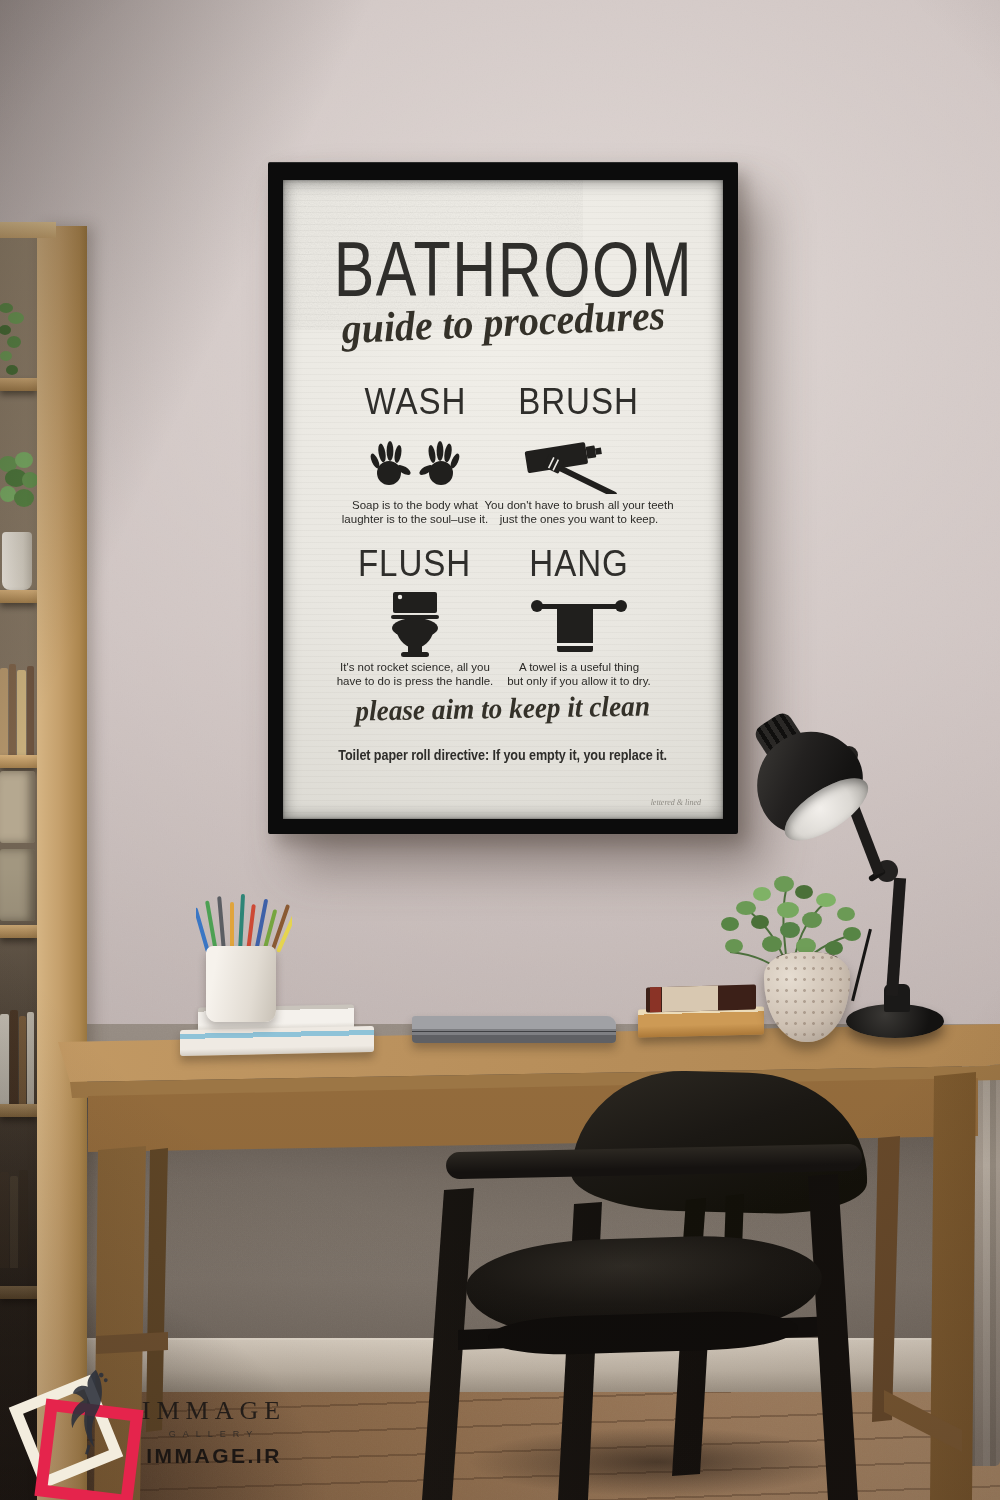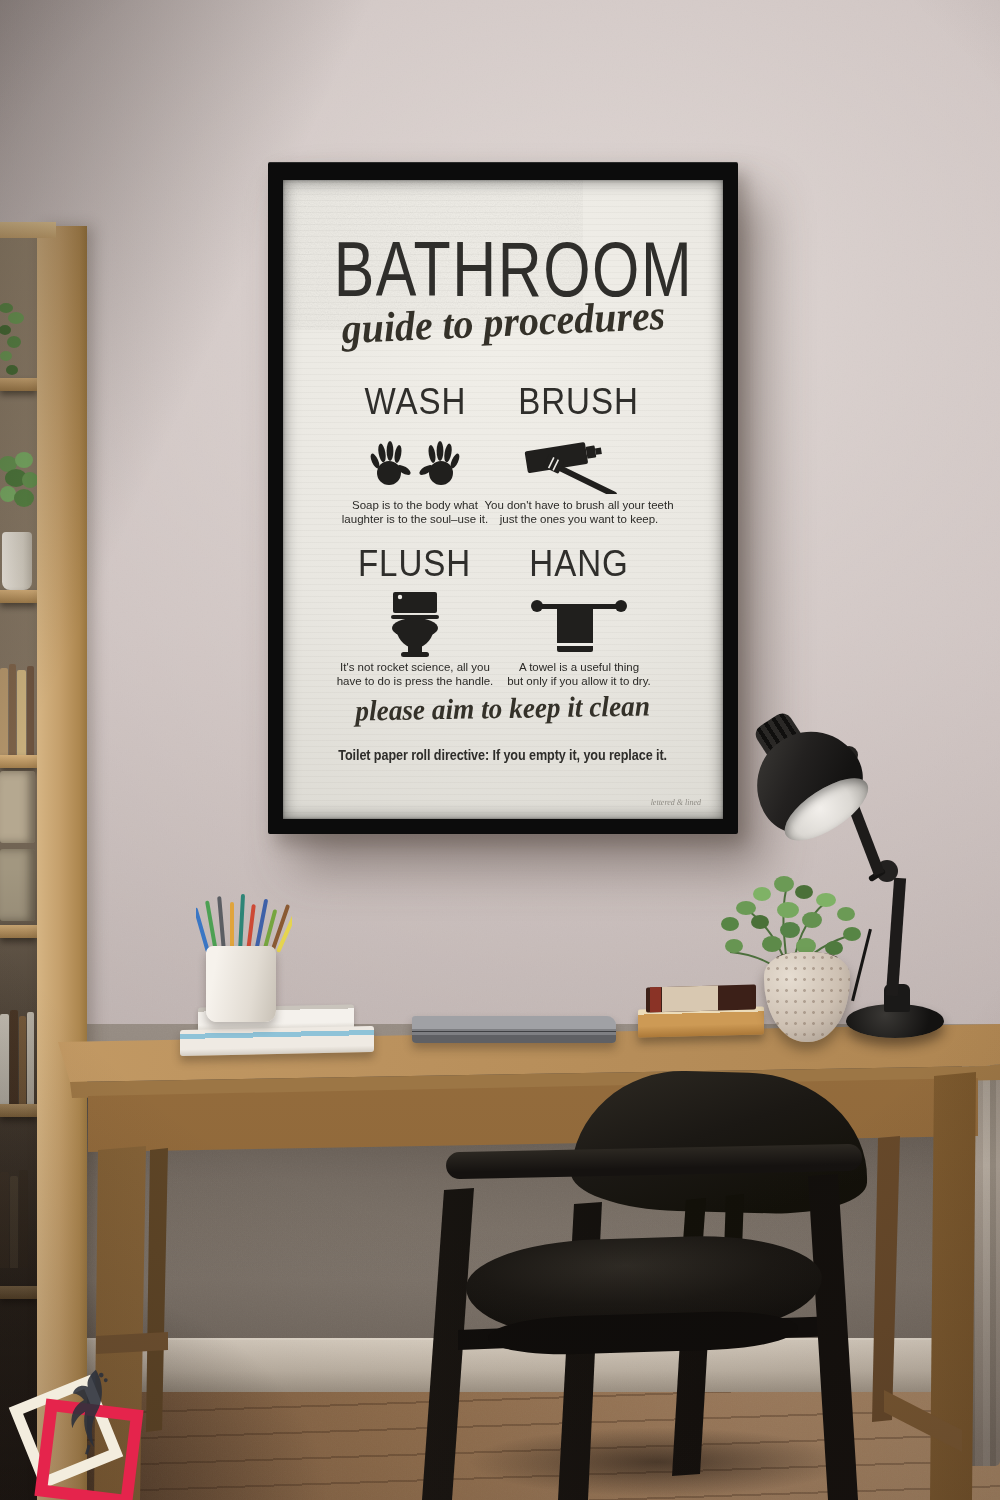--- a/index.html
+++ b/index.html
@@ -462,15 +462,20 @@
   <div class="abs wm">
     <div class="wm-sq-white"></div>
     <div class="wm-sq-red"></div>
     <svg class="wm-bird" viewBox="0 0 60 92">
       <path fill="#2b303b" d="M34,2 C28,8 25,14 27,20 C20,18 14,21 12,28 C17,28 21,30 24,34 C14,40 10,52 14,64
         C16,56 20,50 26,46 C24,58 28,72 38,82 C33,68 33,56 38,46 C44,34 44,16 34,2 Z"></path>
       <circle cx="40" cy="7" r="2.4" fill="#2b303b"></circle>
         <circle cx="45" cy="12" r="2" fill="#2b303b"></circle>
       <rect x="30" y="80" width="3" height="10" fill="#2b303b" transform="rotate(12 31 85)"></rect>
     </svg>
+    <div class="wm-text">
+      <div class="wm-brand">IMMAGE</div>
+      <div class="wm-gallery">GALLERY</div>
+      <div class="wm-domain">IMMAGE.IR</div>
+    </div>
   </div>
 
 </div>
 
 </body></html>

